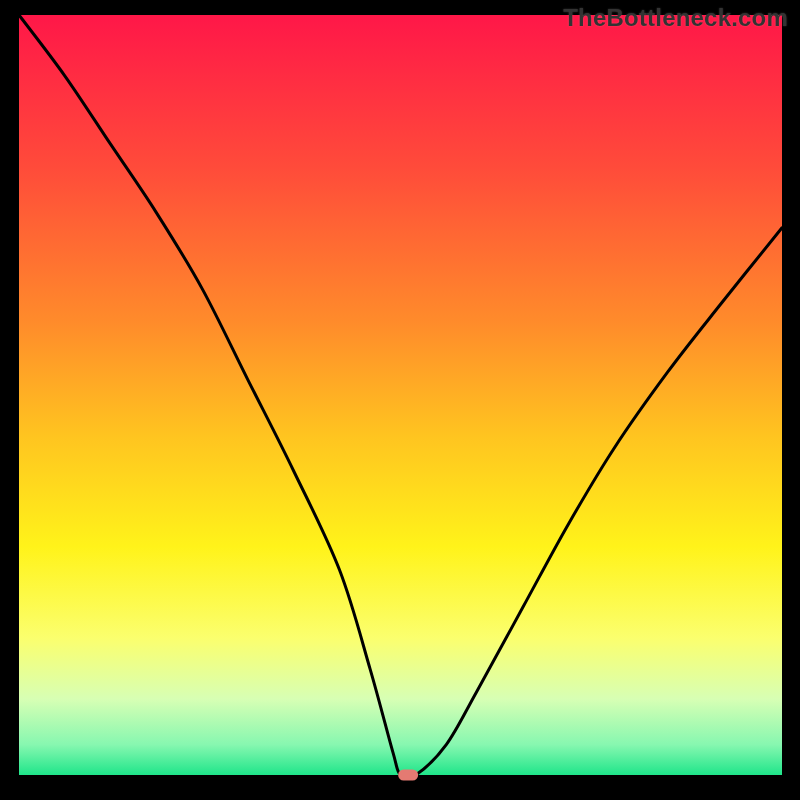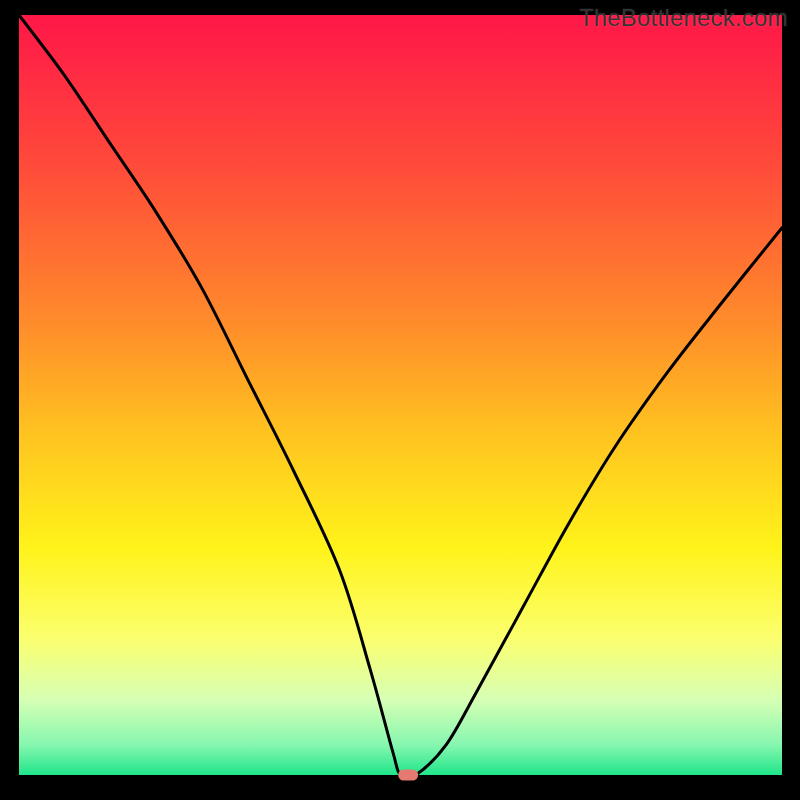--- a/index.html
+++ b/index.html
@@ -18,21 +18,21 @@
   }
   svg {
     display: block;
   }
   .watermark {
     position: absolute;
     top: 4px;
     right: 12px;
     color: #333;
     font-size: 24px;
-    font-weight: 400;
+    font-weight: 700;
     letter-spacing: 0.2px;
     text-shadow: 0 0 2px rgba(255,255,255,0.2);
   }
 </style>
 </head>
 <body>
 
 <div class="chart-wrap">
   <svg id="chart-svg" width="800" height="800" viewBox="0 0 800 800">
       <rect x="0" y="0" width="800" height="800" fill="#000"></rect>

